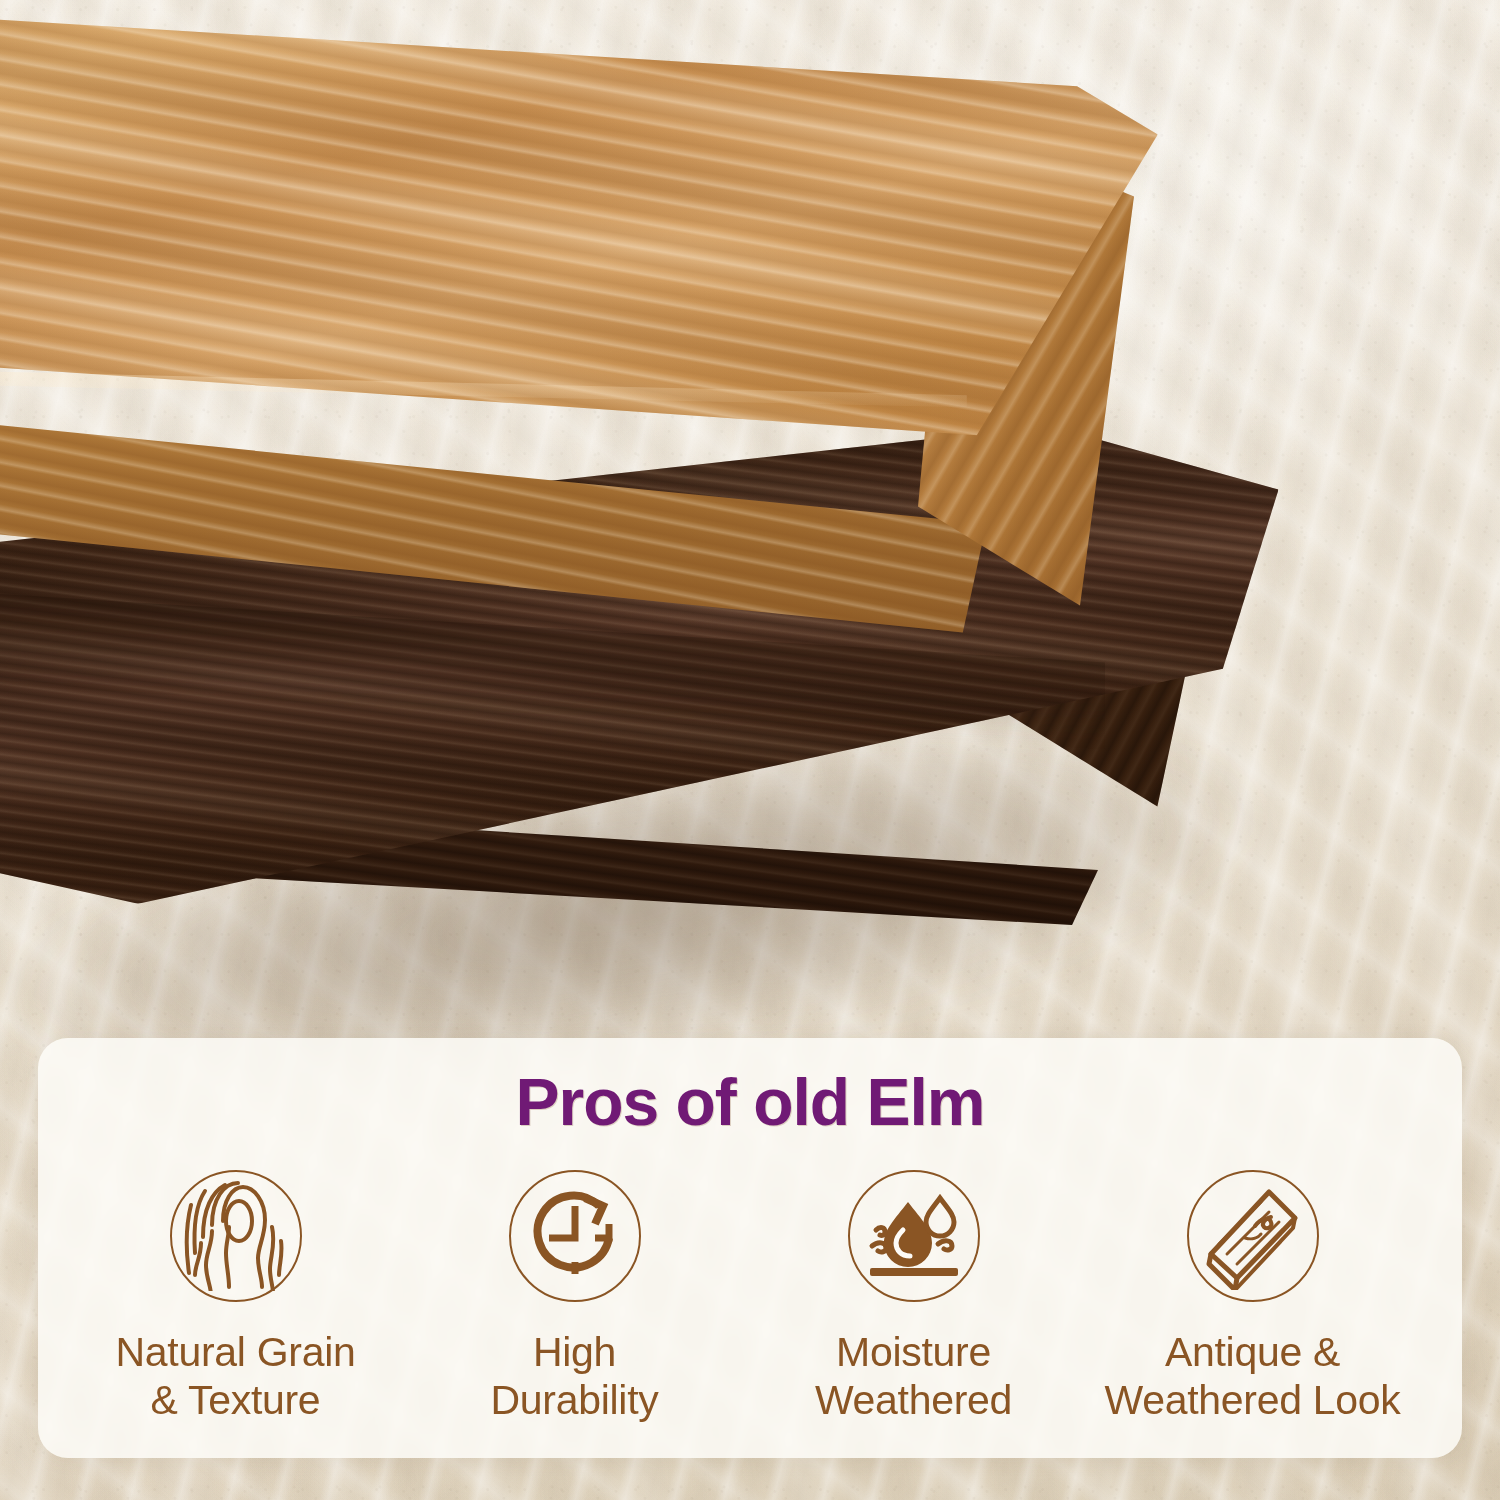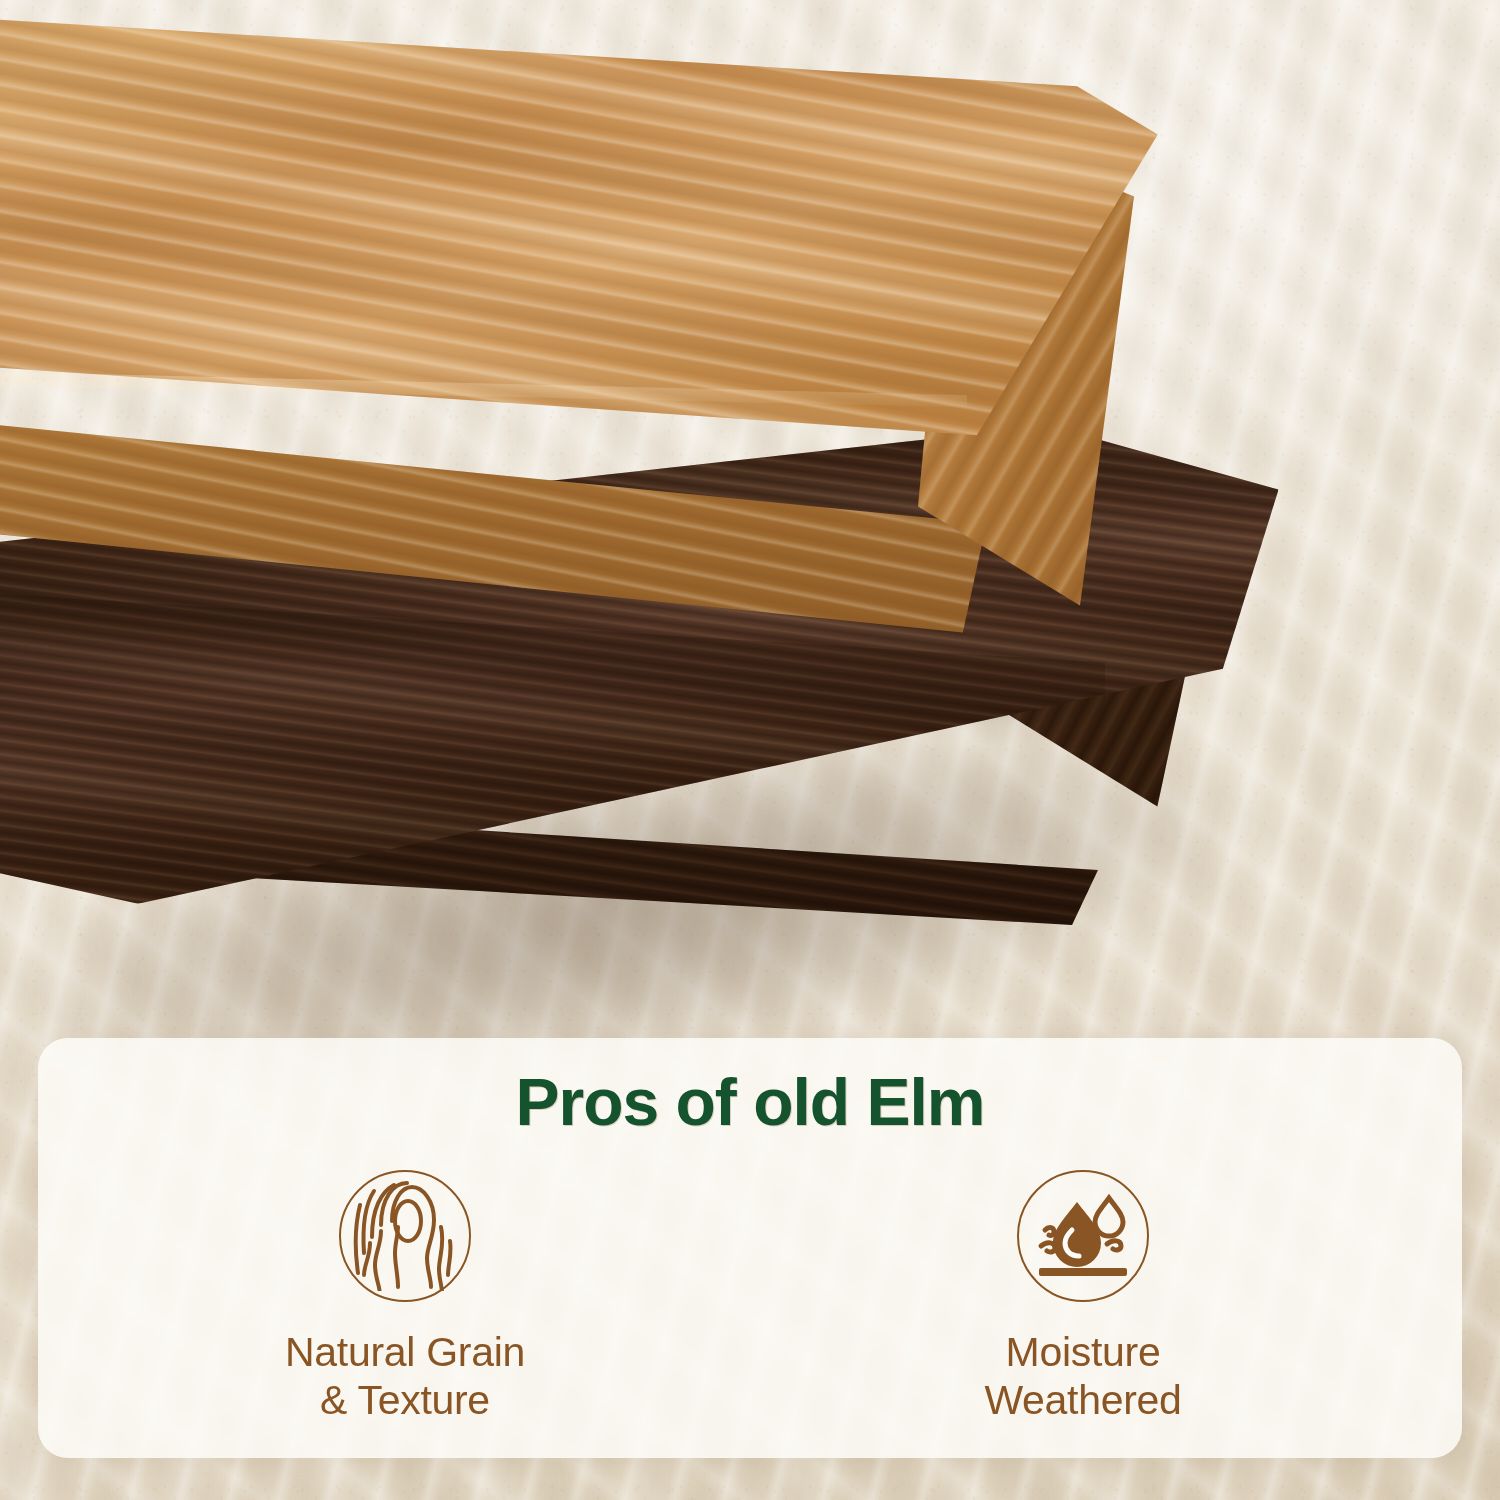--- a/index.html
+++ b/index.html
@@ -182,21 +182,21 @@
     backdrop-filter:blur(2px);
     box-shadow:0 2px 18px rgba(120,98,70,.10);
     overflow:hidden;
   }
   .card-title{
     position:absolute;left:0;right:0;top:26px;
     text-align:center;
     font-size:66px;
     font-weight:bold;
     letter-spacing:-1px;
-    color:#14532d;
+    color:#701a75;
     text-shadow:1px 1px 0 rgba(120,70,28,.22);
   }
 
   .features{
     position:absolute;
     left:28px;right:40px;top:132px;
     display:flex;
   }
   .feature{
     flex:1 1 0;
@@ -261,33 +261,62 @@
             <path d="M20 62c0 14-6 22-6 32"></path>
             <path d="M91 46c4 18-2 30-2 42 0 10 3 17 3 24"></path>
             <path d="M100 60c2 14-2 24-2 34"></path>
             <path d="M48 106c0-12-3-22-3-34 0-10 3-18 3-26"></path>
           </svg>
         </div>
         <div class="feature-label">Natural Grain
 &amp; Texture</div>
       </div>
 
+      <div class="feature">
+        <div class="icon-circle">
+          <svg width="104" height="104" viewBox="0 0 104 104" fill="none" stroke="#8A5524" stroke-width="8" stroke-linecap="butt">
+            <path d="M76 22A36 36 0 1 0 86 54"></path>
+            <polyline points="62,14 80,22 72,40" stroke-linejoin="miter"></polyline>
+            <polyline points="86,40 86,54 72,54" stroke-width="7"></polyline>
+            <polyline points="52,22 52,54 26,54" stroke-width="7"></polyline>
+            <line x1="52" y1="78" x2="52" y2="90" stroke-width="7"></line>
+          </svg>
+        </div>
+        <div class="feature-label">High
+Durability</div>
+      </div>
 
       <div class="feature">
         <div class="icon-circle">
           <svg width="104" height="104" viewBox="0 0 104 104">
             <path d="M46 18c14 18 24 28 24 41a24 24 0 0 1-48 0c0-13 10-23 24-41z" fill="#8A5524"></path>
             <path d="M48 72c-9 0-14-6-14-13 0-5 3-9 7-13" fill="none" stroke="#FDFBF7" stroke-width="5" stroke-linecap="round"></path>
             <path d="M78 14c8 11 14 17 14 24a14 14 0 0 1-28 0c0-7 6-13 14-24z" fill="none" stroke="#8A5524" stroke-width="5"></path>
             <path d="M14 46c4-4 9-3 9 2 0 3-3 4-5 3" fill="none" stroke="#8A5524" stroke-width="5" stroke-linecap="round"></path>
             <path d="M10 62c6-5 14-4 14 2 0 4-5 5-8 3" fill="none" stroke="#8A5524" stroke-width="5" stroke-linecap="round"></path>
             <path d="M76 60c6-5 14-4 14 2 0 4-5 5-8 3" fill="none" stroke="#8A5524" stroke-width="5" stroke-linecap="round"></path>
             <rect x="8" y="84" width="88" height="8" rx="2" fill="#8A5524"></rect>
           </svg>
         </div>
         <div class="feature-label">Moisture
 Weathered</div>
       </div>
 
+      <div class="feature">
+        <div class="icon-circle">
+          <svg width="108" height="108" viewBox="0 0 108 108" fill="none" stroke="#8A5524" stroke-width="5" stroke-linejoin="round" stroke-linecap="round">
+            <path d="M70 10 96 36 38 96 12 72z"></path>
+            <path d="M12 72l-2 10 26 26 2-12"></path>
+            <path d="M96 36l-2 10-56 60" stroke-width="4"></path>
+            <path d="M62 20 20 62" stroke-width="3"></path>
+            <path d="M70 30 28 72" stroke-width="3"></path>
+            <path d="M80 40 38 82" stroke-width="3"></path>
+            <path d="M56 44c6-8 14-10 16-4 2 5-4 8-7 5-3-3 1-9 7-10" stroke-width="4"></path>
+            <path d="M46 56c7 2 13 0 16-4" stroke-width="3"></path>
+          </svg>
+        </div>
+        <div class="feature-label">Antique &amp;
+Weathered Look</div>
+      </div>
 
     </div>
   </div>
 </div>
 
 </body></html>

